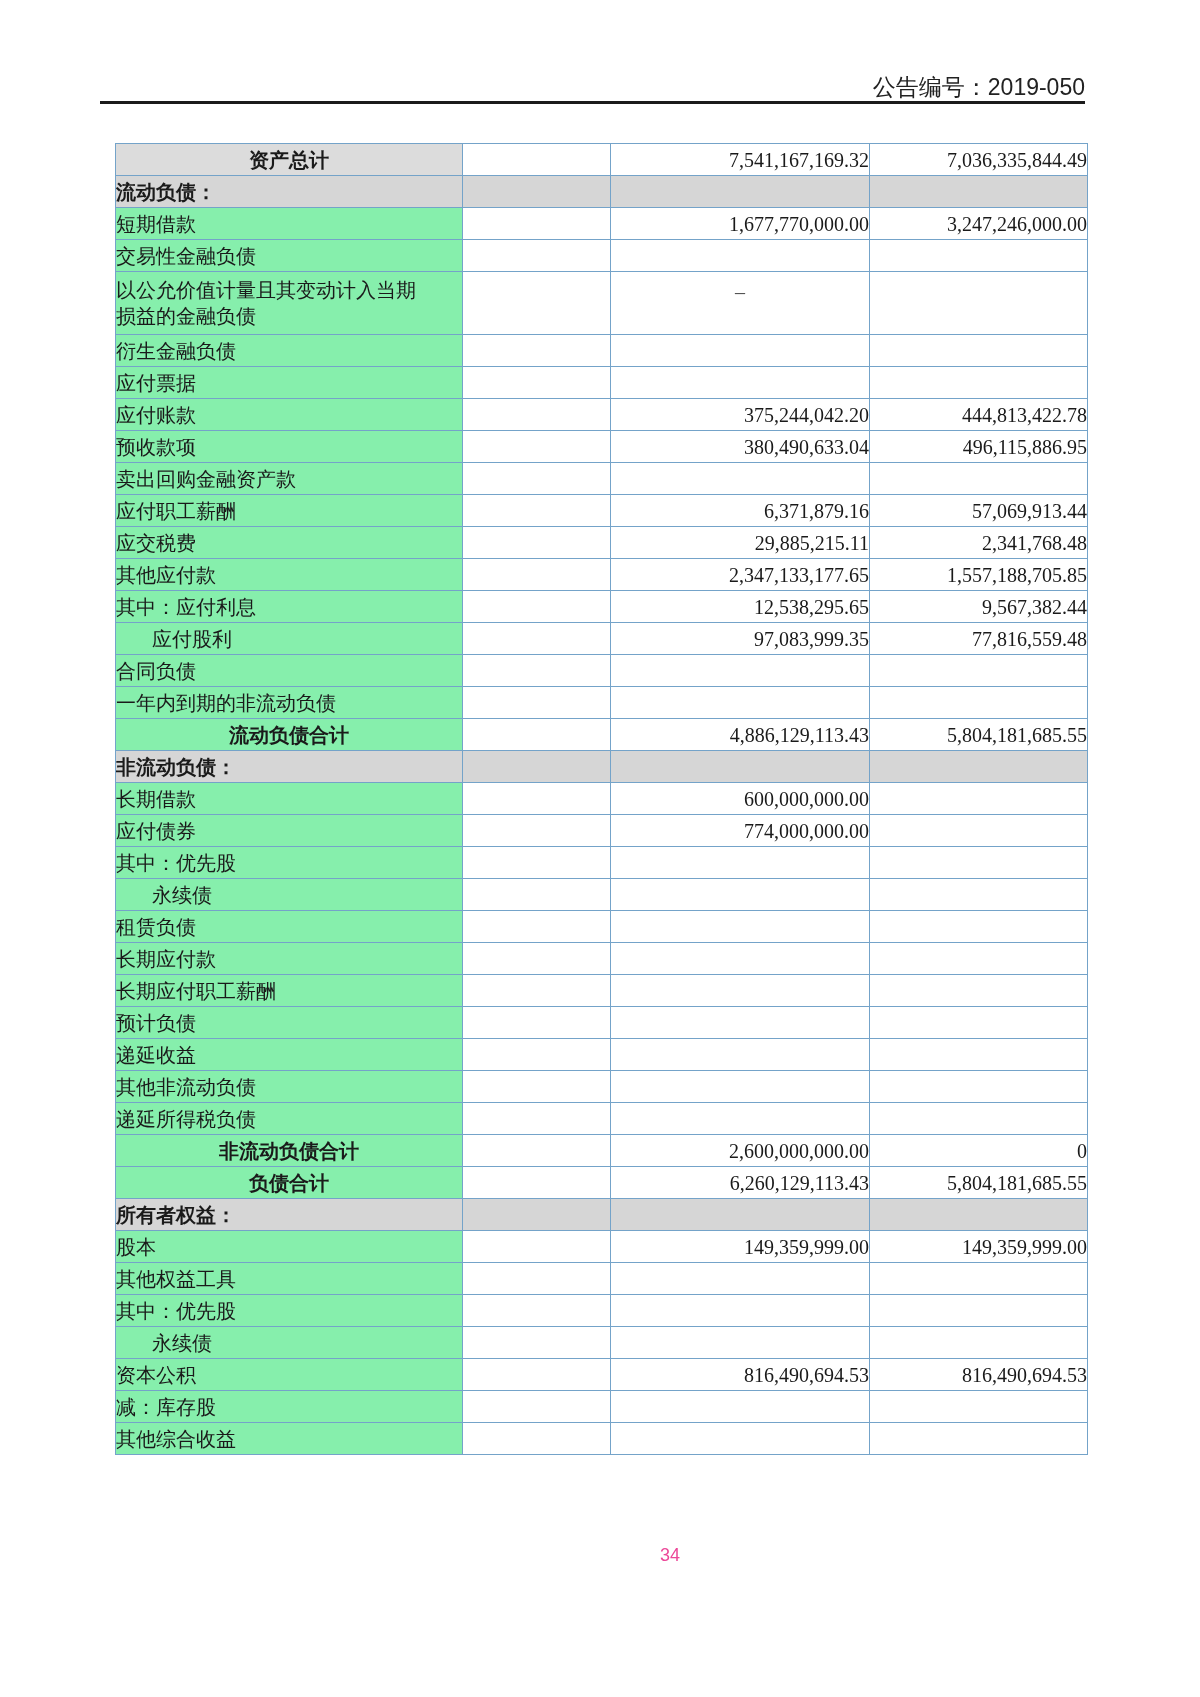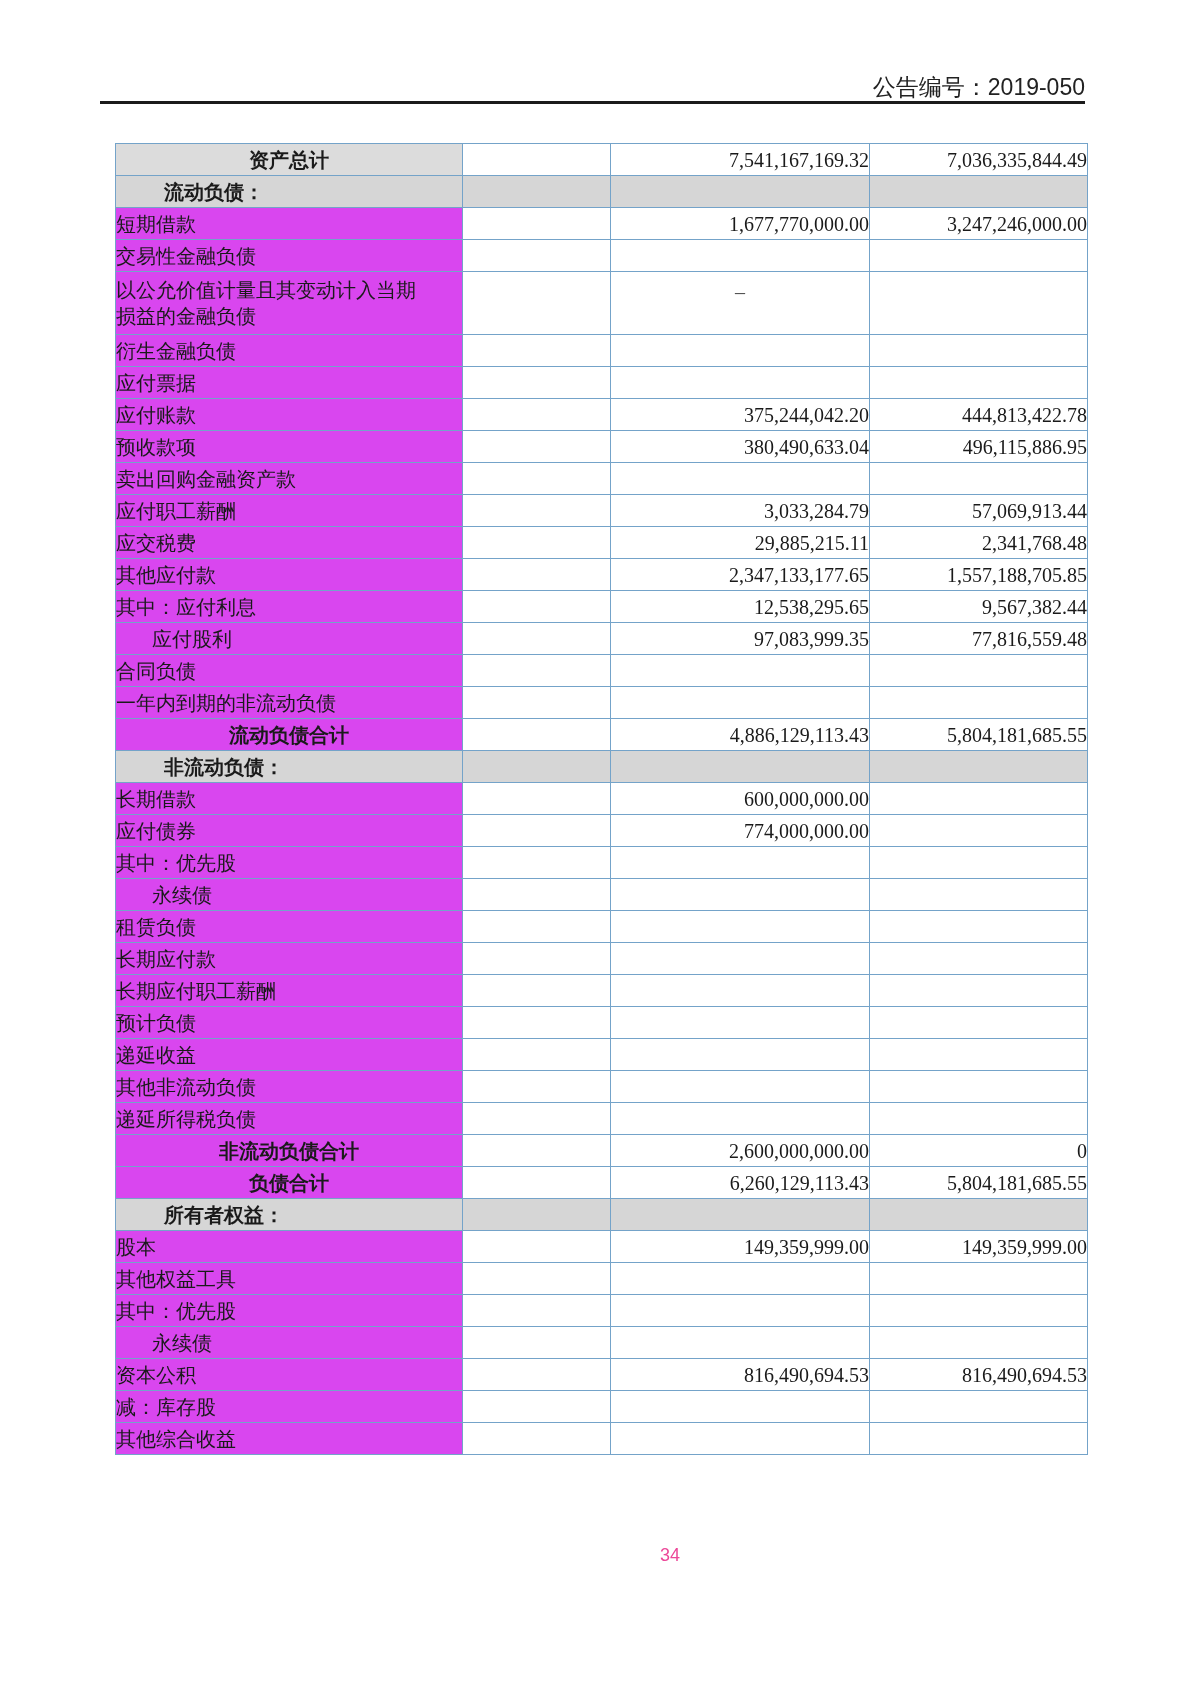--- a/index.html
+++ b/index.html
@@ -29,35 +29,35 @@
     border:1.5px solid #74a3c9;
     height:32px;
     padding:0;
     box-sizing:border-box;
     font-size:20px;
     line-height:1.3;
     vertical-align:middle;
     overflow:hidden;
   }
   td.label {
-    background:#d946ef;
+    background:#86efac;
     text-align:left;
     padding:0 10px 0 12px;
     white-space:pre-line;
   }
   td.label.indent { padding-left:36px; }
   td.blank { background:#ffffff; }
   td.val {
     background:#ffffff;
     text-align:right;
     padding-right:11px;
     font-size:19px;
   }
   td.val.center { text-align:center; padding-right:0; color:#4a4a4a; }
-  tr.section td { background:#d6d6d6;padding-left:48px; }
+  tr.section td { background:#d6d6d6; }
   tr.section td.label { font-weight:bold; }
   tr.total td.label { font-weight:bold; text-align:center; padding-left:0; }
   tr.grand td.label { font-weight:bold; text-align:center; padding-left:0; background:#dcdcdc; }
   tr.tall td { height:63px; }
   tr.tall td.val { vertical-align:top; padding-top:7px; }
   .page-number {
     position:absolute; top:1545px; left:0; width:1200px;
     box-sizing:border-box; padding-left:140px;
     text-align:center;
     font-family:"Liberation Sans","DejaVu Sans",sans-serif;
@@ -137,21 +137,21 @@
       </tr>
       <tr class="item">
         <td class="label">卖出回购金融资产款</td>
         <td class="blank"></td>
         <td class="val"></td>
         <td class="val"></td>
       </tr>
       <tr class="item">
         <td class="label">应付职工薪酬</td>
         <td class="blank"></td>
-        <td class="val">3,033,284.79</td>
+        <td class="val">6,371,879.16</td>
         <td class="val">57,069,913.44</td>
       </tr>
       <tr class="item">
         <td class="label">应交税费</td>
         <td class="blank"></td>
         <td class="val">29,885,215.11</td>
         <td class="val">2,341,768.48</td>
       </tr>
       <tr class="item">
         <td class="label">其他应付款</td>

